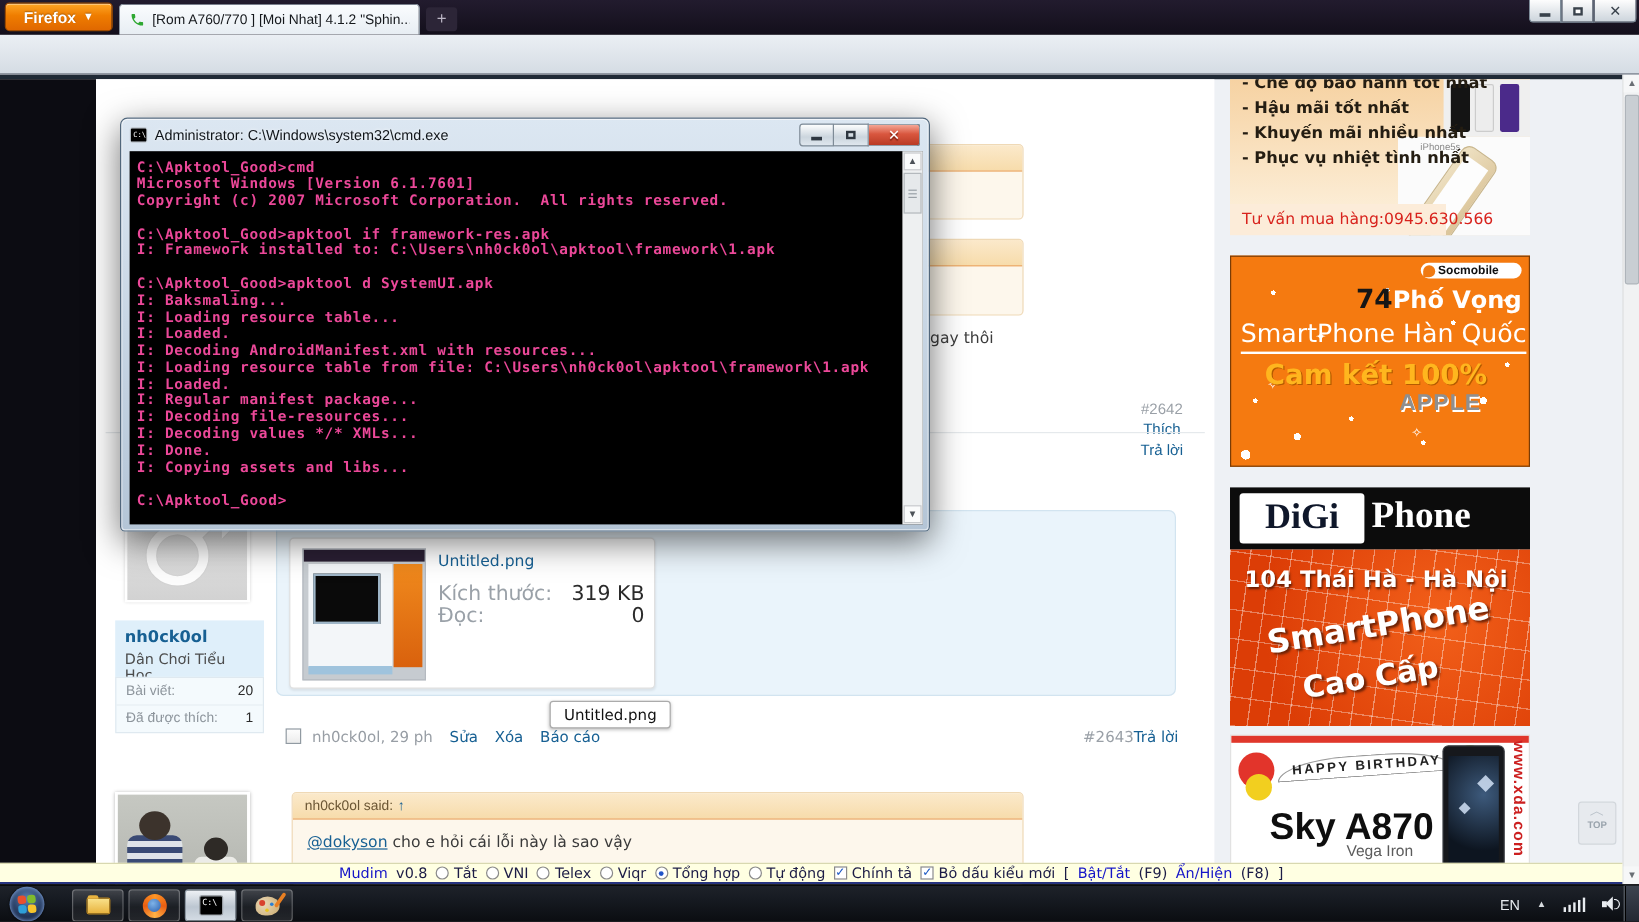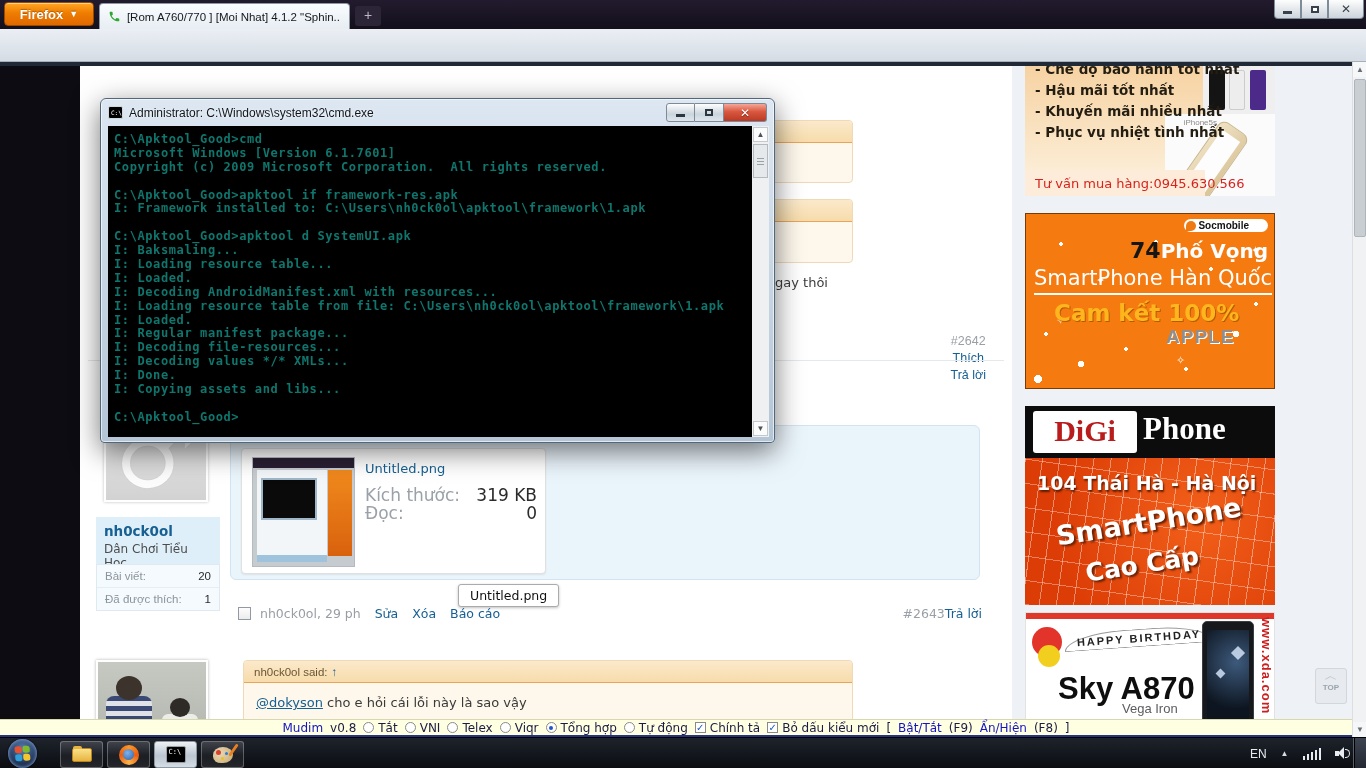--- a/index.html
+++ b/index.html
@@ -160,21 +160,21 @@
              padding-bottom:3px; font-family:"DejaVu Sans",sans-serif; white-space:nowrap; }
   #ad2 .l2 { position:absolute; left:28px; top:86px; font-size:23px; font-weight:bold; color:#ffb61e;
              text-shadow:1px 1px 0 #b55b00; font-family:"DejaVu Sans",sans-serif; }
   #ad2 .l3 { position:absolute; left:140px; top:112px; font-size:19px; font-weight:bold; color:#8f8f8f;
              text-shadow:1px 1px 0 #fff; letter-spacing:1px; }
   .spk { position:absolute; color:#fff; font-size:11px; }
 
   #ad3 { top:344px; height:199px; }
   #ad3 .hdr { position:absolute; left:0; top:0; width:250px; height:52px; background:#0c0c0c; }
   #ad3 .digibox { position:absolute; left:8px; top:5px; width:104px; height:42px; background:#fff; border-radius:3px;
-                  text-align:center; font-family:"Liberation Serif","DejaVu Serif",serif; font-weight:bold; font-size:30px; color:#b91c1c; line-height:40px; }
+                  text-align:center; font-family:"Liberation Serif","DejaVu Serif",serif; font-weight:bold; font-size:30px; color:#0f172a; line-height:40px; }
   #ad3 .phonetxt { position:absolute; left:118px; top:5px; font-family:"Liberation Serif","DejaVu Serif",serif;
                    font-weight:bold; font-size:31px; color:#fff; }
   #ad3 .body { position:absolute; left:0; top:52px; width:250px; height:147px;
                background:radial-gradient(circle at 70% 40%,#f2601a,#dc3d06 75%);
                background-image:repeating-linear-gradient(98deg,rgba(255,255,255,.4) 0 1px,transparent 1px 17px),
                                 repeating-linear-gradient(8deg,rgba(255,255,255,.35) 0 1px,transparent 1px 24px),
                                 radial-gradient(circle at 70% 40%,#f2601a,#dc3d06 75%); }
   #ad3 .a1 { position:absolute; left:12px; top:14px; font-size:19px; font-weight:bold; color:#fff;
              text-shadow:1px 2px 2px #5c1a02; font-family:"DejaVu Sans",sans-serif; white-space:nowrap; }
   #ad3 .a2 { position:absolute; left:30px; top:48px; font-size:27px; font-weight:bold; color:#fff;
@@ -223,21 +223,21 @@
   .cbtn { width:29px; height:19px; background:linear-gradient(#fdfefe,#cbd5dd 60%,#dfe7ee); border:1px solid #7e8b96;
           display:flex; align-items:center; justify-content:center; }
   .cbtn.first { border-radius:3px 0 0 3px; } .cbtn.mid { border-left:none; }
   .cbtn.close { width:43px; border-left:none; border-radius:0 3px 3px 0;
                 background:linear-gradient(#f5a898,#d9573f 45%,#b93a24); color:#fff; font-size:12px; font-weight:bold; text-shadow:0 1px 1px #7a1d0d; }
   .cbtn .bar { width:9px; height:3px; background:#2e3740; margin-top:6px; }
   .cbtn .sq { width:8px; height:7px; border:2px solid #2e3740; background:transparent; }
   #term { position:absolute; left:7px; top:27px; width:661px; height:311px; background:#000; display:flex; }
   #termtext { flex:1; padding:6px 0 0 6px; overflow:hidden; }
   .tline { height:13.9px; white-space:pre; font-family:"DejaVu Sans Mono","Liberation Mono",monospace;
-           font-size:12px; font-weight:bold; letter-spacing:.6px; color:#0f766e; }
+           font-size:12px; font-weight:bold; letter-spacing:.6px; color:#ec4899; }
   #termscroll { width:17px; background:#eef0f1; position:relative; flex:none; }
   .tsb { position:absolute; left:1px; width:15px; height:15px; background:#fafbfb; border:1px solid #c6c9cc; color:#4c5258; font-size:8px; text-align:center; line-height:14px; }
   #tthumb { position:absolute; left:1px; top:18px; width:15px; height:34px; background:#e6e9eb; border:1px solid #b4b9bd;
             display:flex; flex-direction:column; justify-content:center; gap:2px; padding:0 3px; }
   #tthumb i { height:1px; background:#9aa1a7; }
 
   
   #taskbar { position:absolute; left:0; top:737px; width:1366px; height:31px; z-index:100;
              background:linear-gradient(#33394455,#161a21 40%,#0b0d11); background-color:#14171d; border-top:1px solid #010203; }
   #orb { position:absolute; left:8px; top:1px; width:29px; height:29px; border-radius:50%;
@@ -545,21 +545,21 @@
           </div>
         <div class="cbtn close">
             <span>✕</span>
           </div>
       </div>
     </div>
     <div id="term">
       <div id="termtext">
         <div class="tline">C:\Apktool_Good&gt;cmd</div>
         <div class="tline">Microsoft Windows [Version 6.1.7601]</div>
-        <div class="tline">Copyright (c) 2009 Microsoft Corporation.  All rights reserved.</div>
+        <div class="tline">Copyright (c) 2007 Microsoft Corporation.  All rights reserved.</div>
         <div class="tline"></div>
         <div class="tline">C:\Apktool_Good&gt;apktool if framework-res.apk</div>
         <div class="tline">I: Framework installed to: C:\Users\nh0ck0ol\apktool\framework\1.apk</div>
         <div class="tline"></div>
         <div class="tline">C:\Apktool_Good&gt;apktool d SystemUI.apk</div>
         <div class="tline">I: Baksmaling...</div>
         <div class="tline">I: Loading resource table...</div>
         <div class="tline">I: Loaded.</div>
         <div class="tline">I: Decoding AndroidManifest.xml with resources...</div>
         <div class="tline">I: Loading resource table from file: C:\Users\nh0ck0ol\apktool\framework\1.apk</div>

